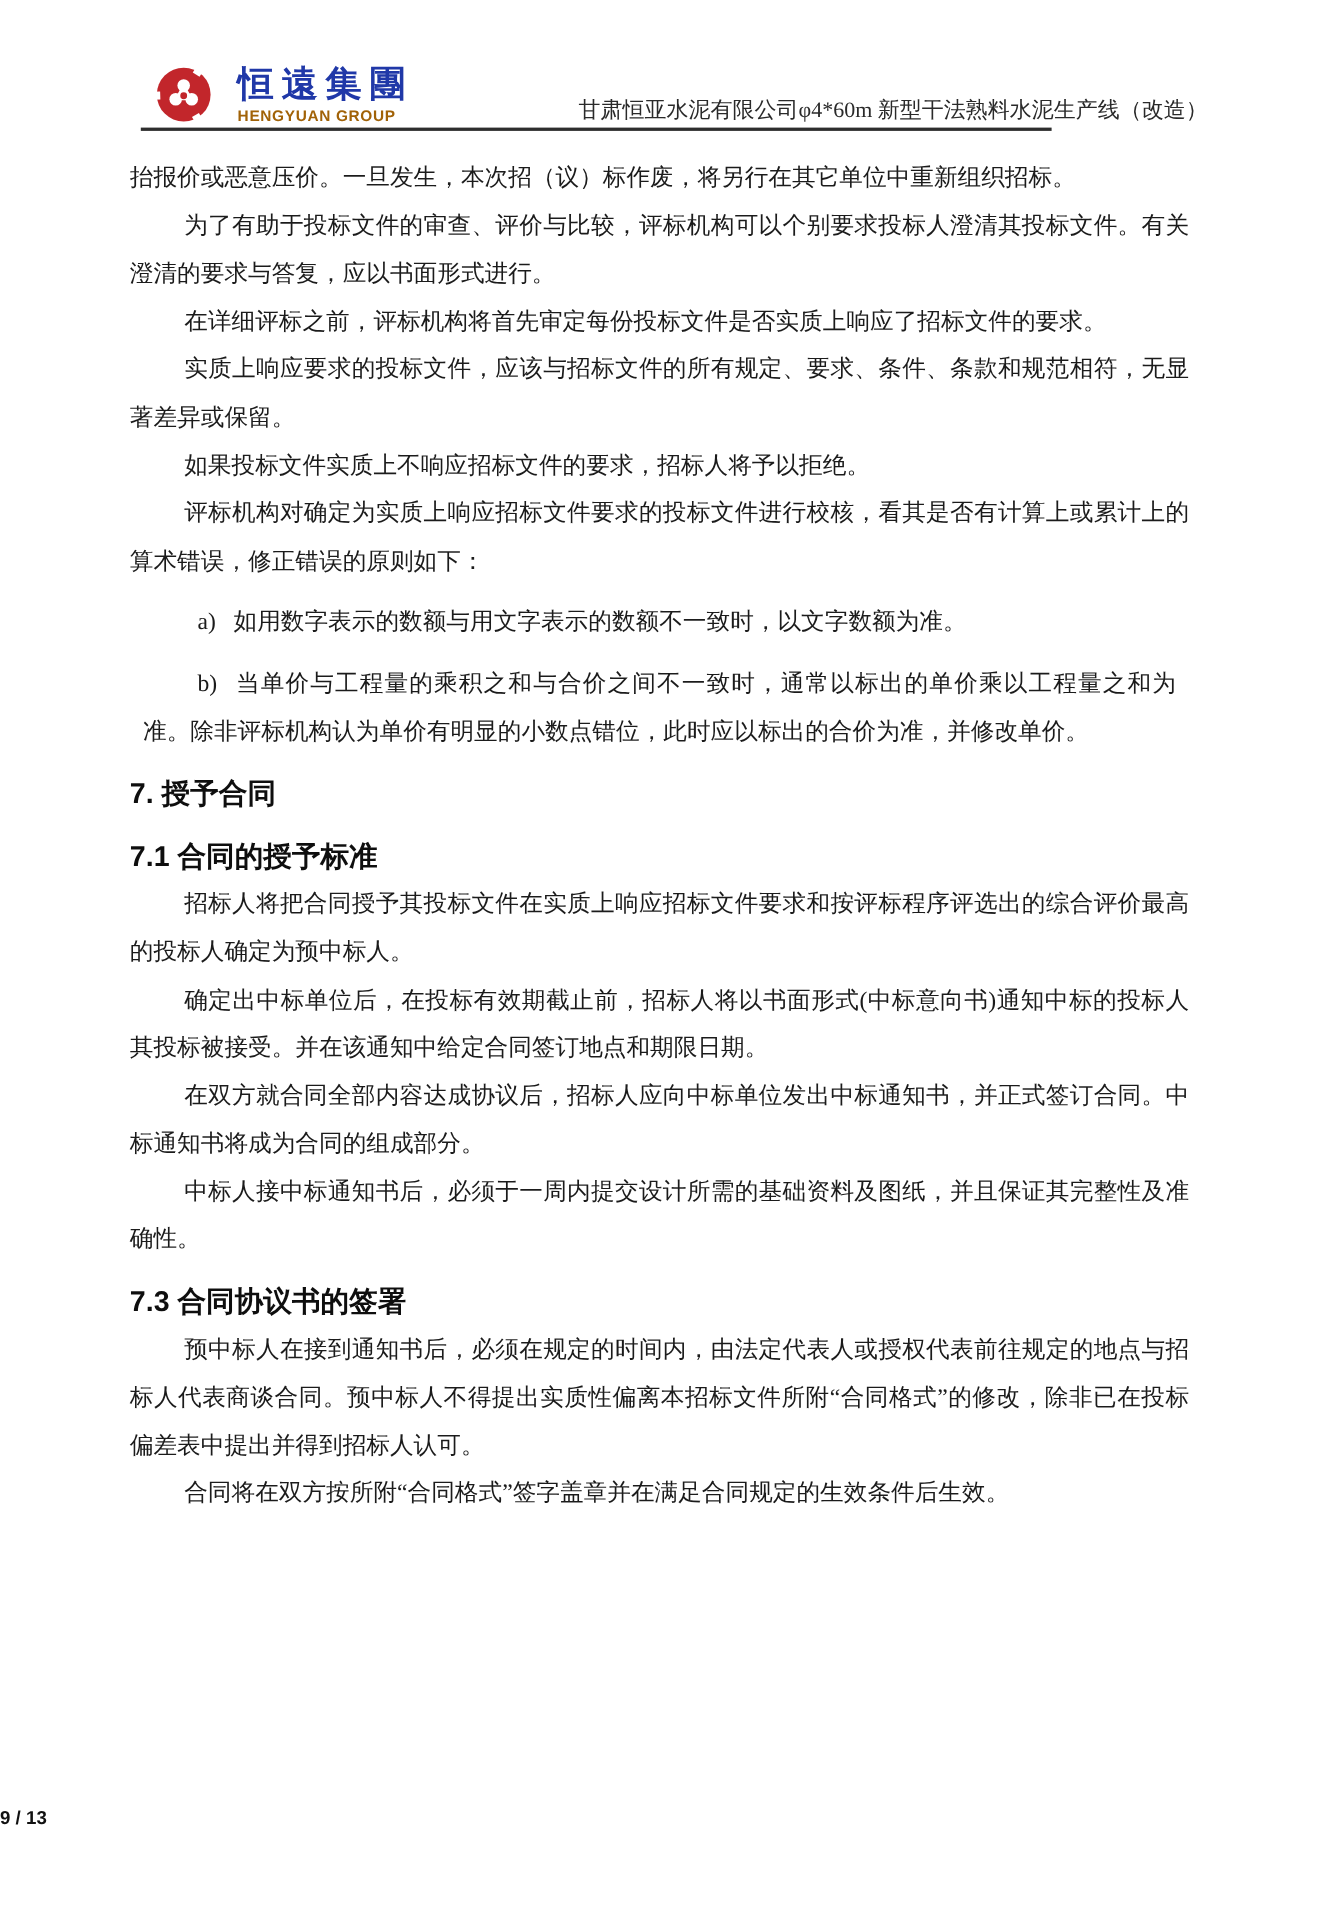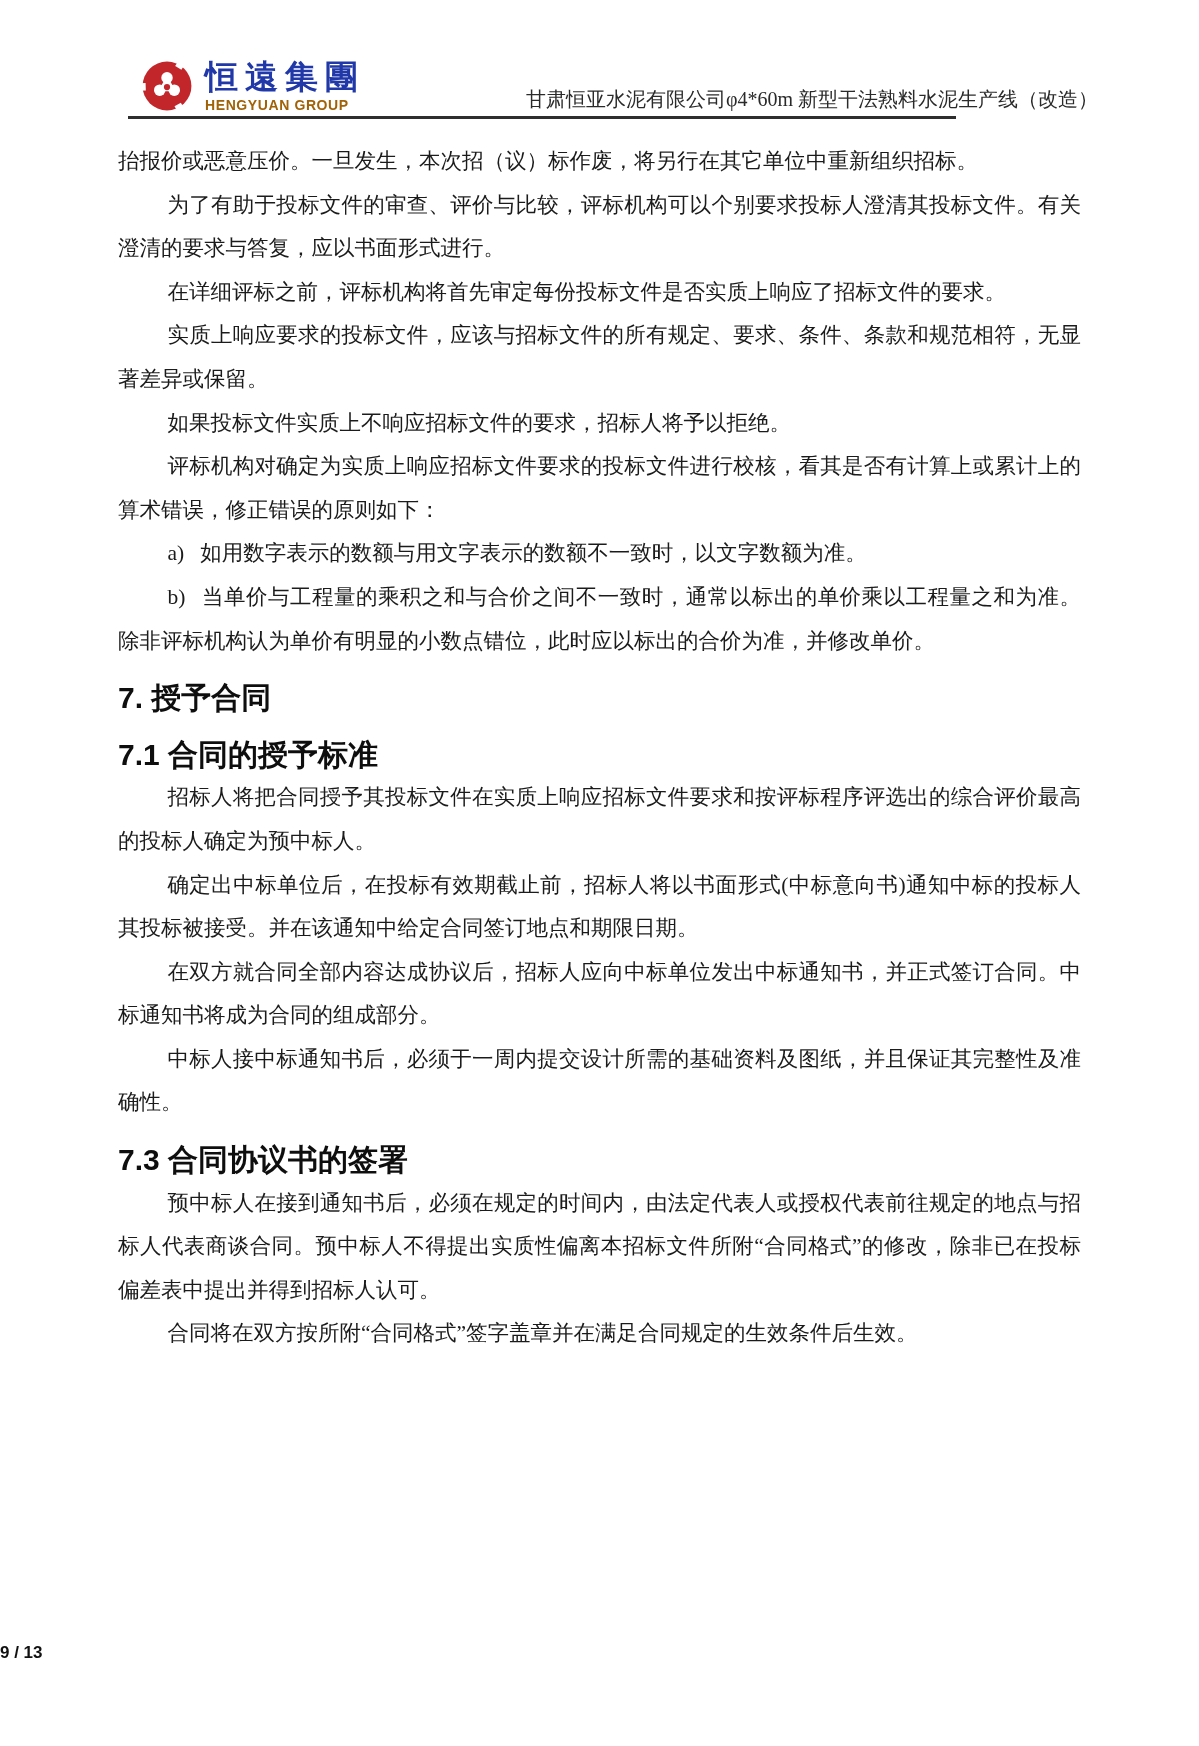--- a/index.html
+++ b/index.html
@@ -8,21 +8,21 @@
     width:1199px; height:1746px;
     background:#ffffff;
     overflow:hidden;
     font-family:"Liberation Serif","DejaVu Serif",serif;
     color:#1b1b1b;
   }
 
   
   .header-logo {
     position:absolute; left:138px; top:60px;
-    display:flex; align-items:flex-start; gap:9px;
+    display:flex; align-items:flex-start; gap:20px;
   }
   .logo-icon { width:58px; height:52px; flex:0 0 auto; }
   .logo-texts { display:flex; flex-direction:column; }
   .logo-cn {
     font-size:33px; font-weight:bold; line-height:1.05;
     letter-spacing:7px;
     font-family:"Liberation Serif","DejaVu Serif",serif;
   }
   .logo-en {
     font-size:14px; font-weight:bold; letter-spacing:0.6px;
@@ -40,25 +40,25 @@
   }
 
   
   .body-content {
     position:absolute; left:118px; top:140px; width:963px;
     font-size:21.5px; line-height:43.6px;
     text-align:justify;
   }
   .para { margin:0; }
   .para.indent { text-indent:2.3em; }
-  .list-item { margin:0; text-indent:2.3em; }
+  .list-item { margin:12px; text-indent:2.3em; }
   .li-label { margin-right:0.75em; }
   .sec-h1, .sec-h2 {
     font-family:"Liberation Sans","DejaVu Sans",sans-serif;
-    font-weight:bold; font-size:30px; color:#0e0e0e;
+    font-weight:bold; font-size:26px; color:#0e0e0e;
     line-height:43.6px; margin:13px 0 0 0;
   }
 
   
   .footer {
     position:absolute; left:0; top:1643px; width:100%;
     text-align:left;
     font-family:"Liberation Sans","DejaVu Sans",sans-serif;
     font-weight:bold; font-size:17px; color:#111111;
   }

